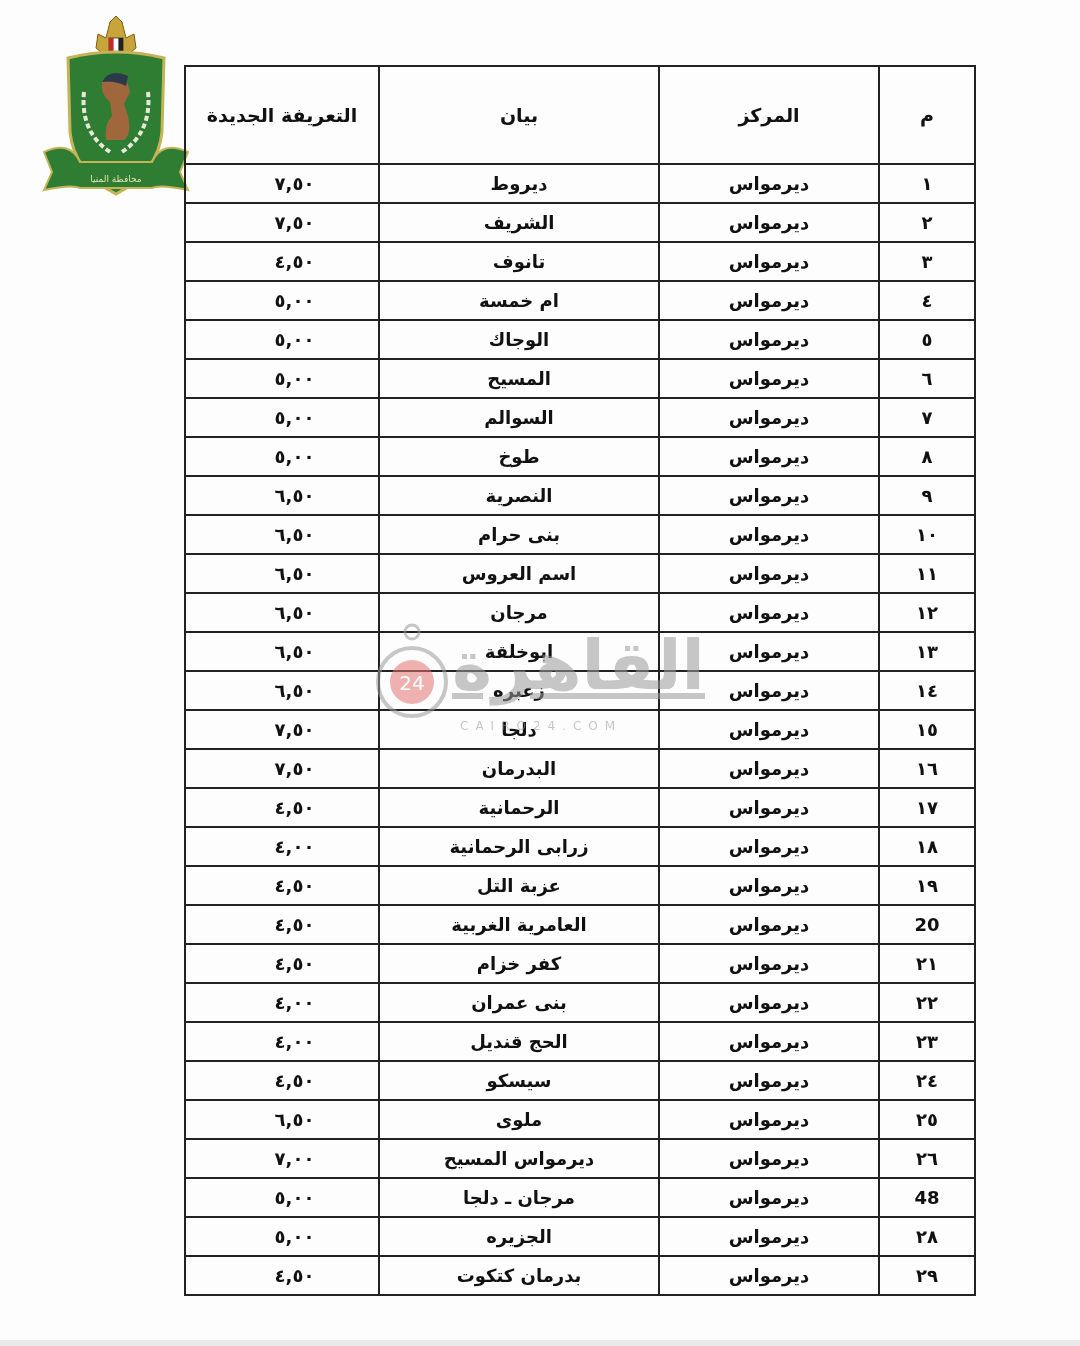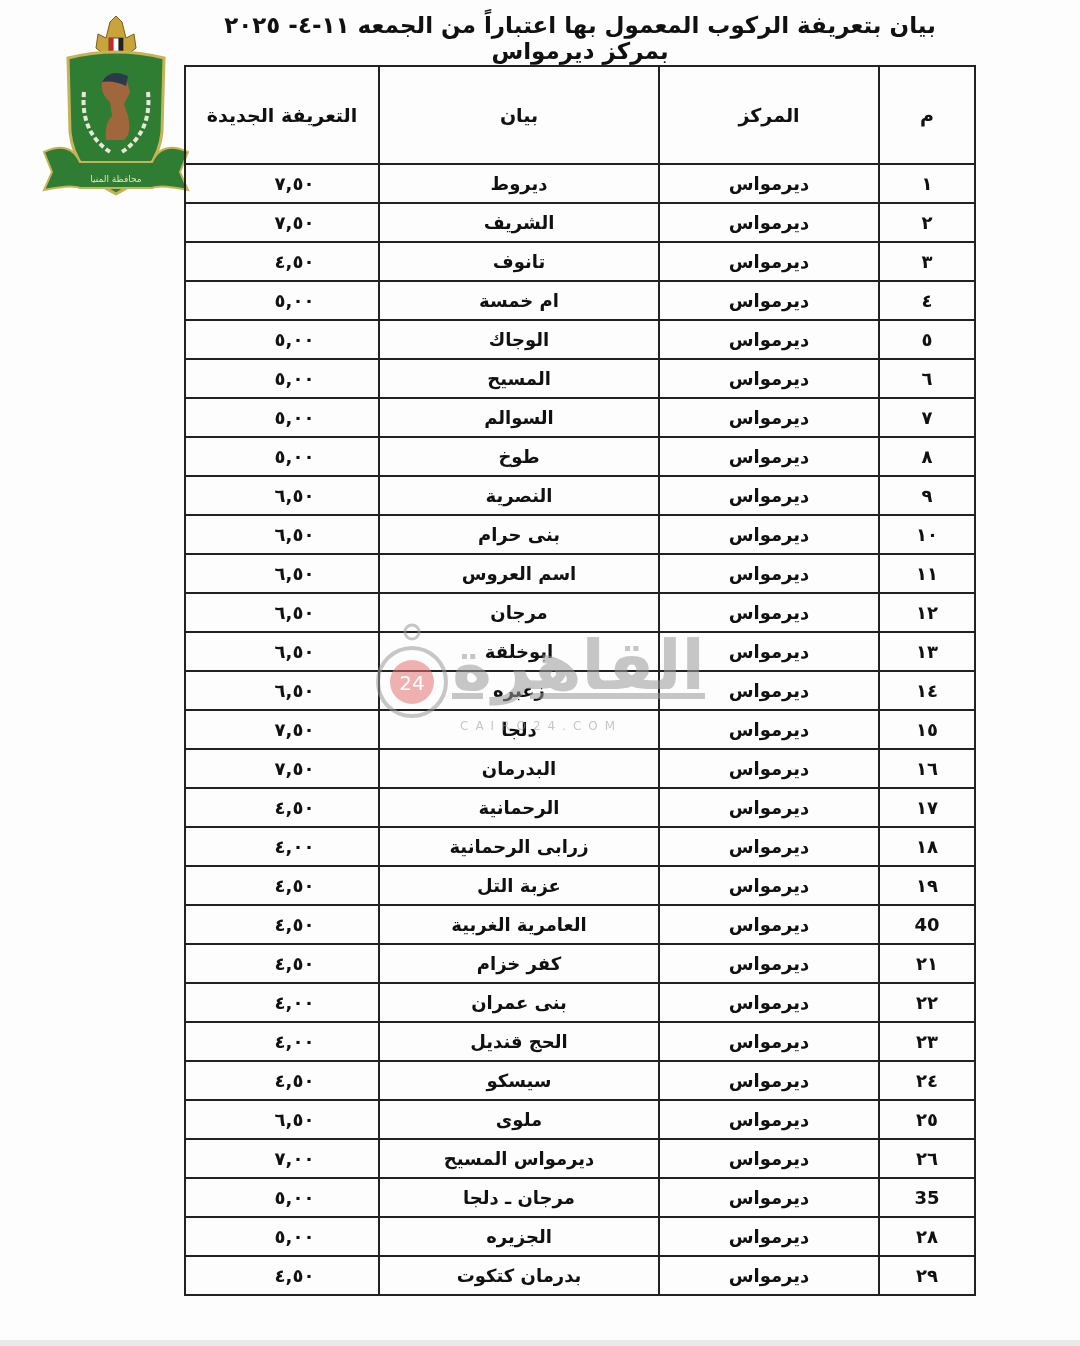--- a/index.html
+++ b/index.html
@@ -129,21 +129,20 @@
       <path d="M108 80 Q112 120 82 140" fill="none" stroke="#e8e8d8" stroke-width="4" stroke-dasharray="5 3"></path>
 
       <path d="M62 70 Q70 60 86 66 L90 80 L84 92 L88 104 Q92 122 84 128 L66 128 Q64 112 72 104 L70 90 Q60 82 62 70 Z" fill="#a0673c"></path>
       <path d="M62 70 Q70 56 88 64 L86 74 Q74 68 62 70 Z" fill="#2b3a4a"></path>
 
       <path d="M4 140 Q30 128 40 150 L112 150 Q122 128 148 140 L140 160 L148 178 Q120 172 112 176 L40 176 Q32 172 4 178 L12 160 Z" fill="#2e7d32" stroke="#c5b358" stroke-width="2"></path>
       <text x="76" y="170" text-anchor="middle" font-size="9" fill="#e8e0b0" font-family="DejaVu Sans, sans-serif">محافظة المنيا</text>
     </svg>
   </div>
 
-  <div class="title">بيان بتعريفة الركوب المعمول بها اعتباراً من الجمعه ١١-٤- ٢٠٢٥ بمركز ديرمواس</div>
 
   <div class="table-wrap">
     <table>
       <colgroup>
         <col class="c-num">
         <col class="c-center">
         <col class="c-desc">
         <col class="c-fare">
       </colgroup>
       <thead>
@@ -263,21 +262,21 @@
             <td>زرابى الرحمانية</td>
             <td class="fare">٤,٠٠</td>
           </tr>
           <tr>
             <td>١٩</td>
             <td>ديرمواس</td>
             <td>عزبة التل</td>
             <td class="fare">٤,٥٠</td>
           </tr>
           <tr>
-            <td>40</td>
+            <td>20</td>
             <td>ديرمواس</td>
             <td>العامرية الغربية</td>
             <td class="fare">٤,٥٠</td>
           </tr>
           <tr>
             <td>٢١</td>
             <td>ديرمواس</td>
             <td>كفر خزام</td>
             <td class="fare">٤,٥٠</td>
           </tr>
@@ -305,21 +304,21 @@
             <td>ملوى</td>
             <td class="fare">٦,٥٠</td>
           </tr>
           <tr>
             <td>٢٦</td>
             <td>ديرمواس</td>
             <td>ديرمواس المسيح</td>
             <td class="fare">٧,٠٠</td>
           </tr>
           <tr>
-            <td>35</td>
+            <td>48</td>
             <td>ديرمواس</td>
             <td>مرجان ـ دلجا</td>
             <td class="fare">٥,٠٠</td>
           </tr>
           <tr>
             <td>٢٨</td>
             <td>ديرمواس</td>
             <td>الجزيره</td>
             <td class="fare">٥,٠٠</td>
           </tr>

